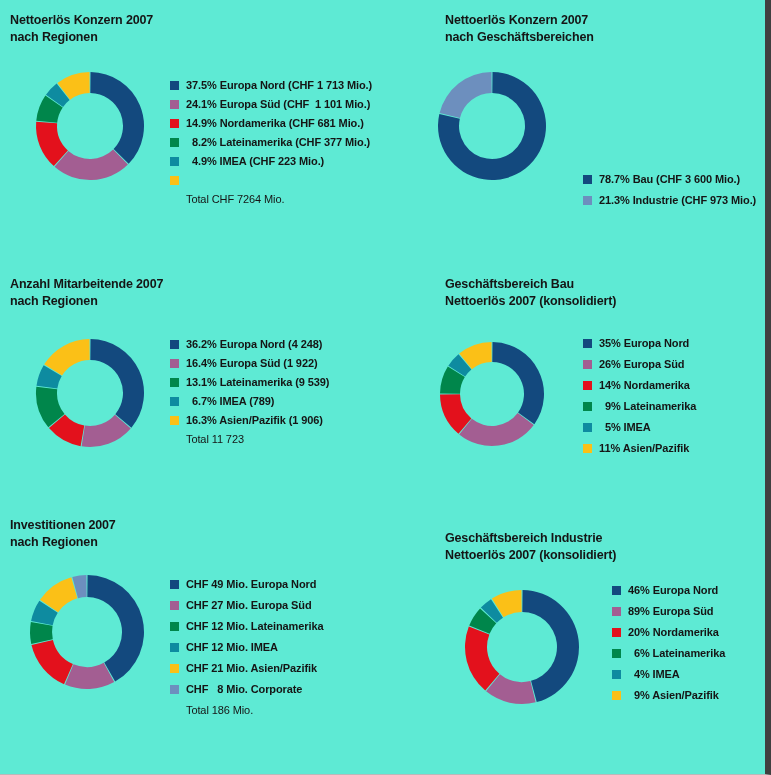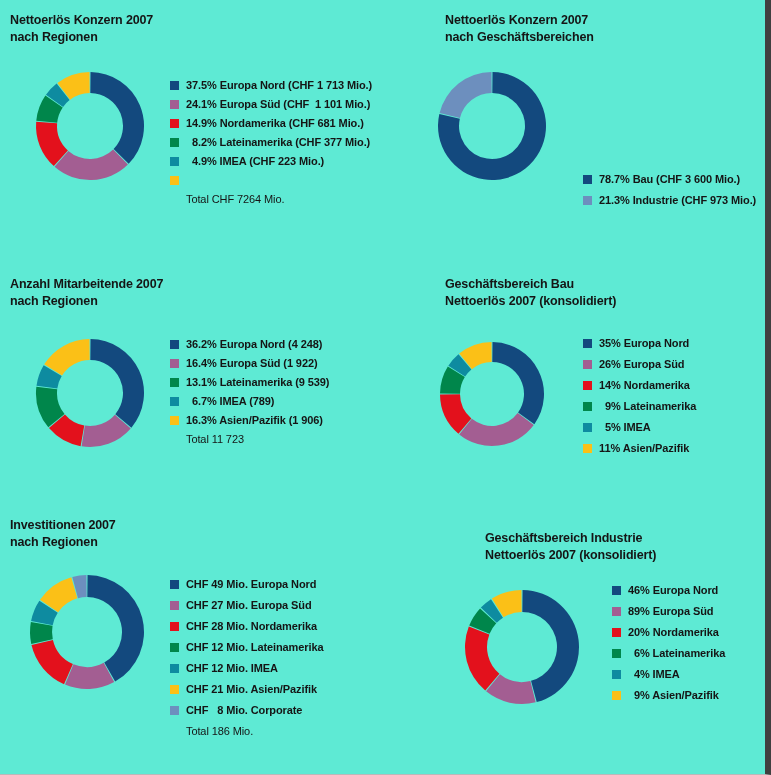--- a/index.html
+++ b/index.html
@@ -240,43 +240,39 @@
   <div class="legend wide" style="left:170px; top:577px;">
       <div class="legend-row">
         <span class="legend-swatch" style="background: rgb(19, 73, 126);"></span>
         <span class="legend-label">CHF 49 Mio. Europa Nord</span>
       </div>
       <div class="legend-row">
         <span class="legend-swatch" style="background: rgb(163, 94, 146);"></span>
         <span class="legend-label">CHF 27 Mio. Europa Süd</span>
       </div>
       <div class="legend-row">
-        <span class="legend-swatch" style="background: rgb(227, 17, 28);"></span>
-        <span class="legend-label">CHF 28 Mio. Nordamerika</span>
-      </div>
-      <div class="legend-row">
         <span class="legend-swatch" style="background: rgb(0, 134, 75);"></span>
         <span class="legend-label">CHF 12 Mio. Lateinamerika</span>
       </div>
       <div class="legend-row">
         <span class="legend-swatch" style="background: rgb(14, 139, 160);"></span>
         <span class="legend-label">CHF 12 Mio. IMEA</span>
       </div>
       <div class="legend-row">
         <span class="legend-swatch" style="background: rgb(251, 192, 23);"></span>
         <span class="legend-label">CHF 21 Mio. Asien/Pazifik</span>
       </div>
       <div class="legend-row">
         <span class="legend-swatch" style="background: rgb(109, 143, 190);"></span>
         <span class="legend-label">CHF   8 Mio. Corporate</span>
       </div>
       <div class="legend-total">Total 186 Mio.</div>
     </div>
 
-  <div class="panel" style="left:445px; top:530px;margin-left:40px;">
+  <div class="panel" style="left:445px; top:530px;">
     <div class="panel-title">Geschäftsbereich Industrie
 Nettoerlös 2007 (konsolidiert)</div>
   </div>
   <div class="donut-wrap" style="left:463px; top:588px;">
       <svg width="118" height="118" viewBox="0 0 118 118">
         <path d="M 59.547152317356804 2.0026261627642086 A 57 57 0 0 1 73.70463298943956 114.07062527923472 L 68.02916060755061 92.8152962240915 A 35 35 0 0 0 59.335970721184005 24.001612556083288 Z" fill="#13497E"></path>
         <path d="M 72.6447079471109 114.34276777536563 A 57 57 0 0 1 23.090094669810476 103.2659993581623 L 36.950058130585376 86.1808767988716 A 35 35 0 0 0 67.37832944120845 92.98240126557539 Z" fill="#A35E92"></path>
         <path d="M 22.246918457132708 102.56846333190266 A 57 57 0 0 1 5.80376184667859 38.526596610843825 L 26.335643239188606 46.42861195402691 A 35 35 0 0 0 36.43231835087096 85.75256520379989 Z" fill="#E3111C"></path>
         <path d="M 6.206602250833313 37.509137893088564 A 57 57 0 0 1 17.076151091896385 20.38146956795871 L 33.25728575818199 35.28686727857114 A 35 35 0 0 0 26.58300138209063 45.8038566010193 Z" fill="#00864B"></path>
         <path d="M 17.825254162593964 19.583755820410616 A 57 57 0 0 1 27.99730387352674 11.168704461518509 L 39.96325676444624 29.629906248300838 A 35 35 0 0 0 33.717261327908574 34.79704304762055 Z" fill="#0E8BA0"></path>

